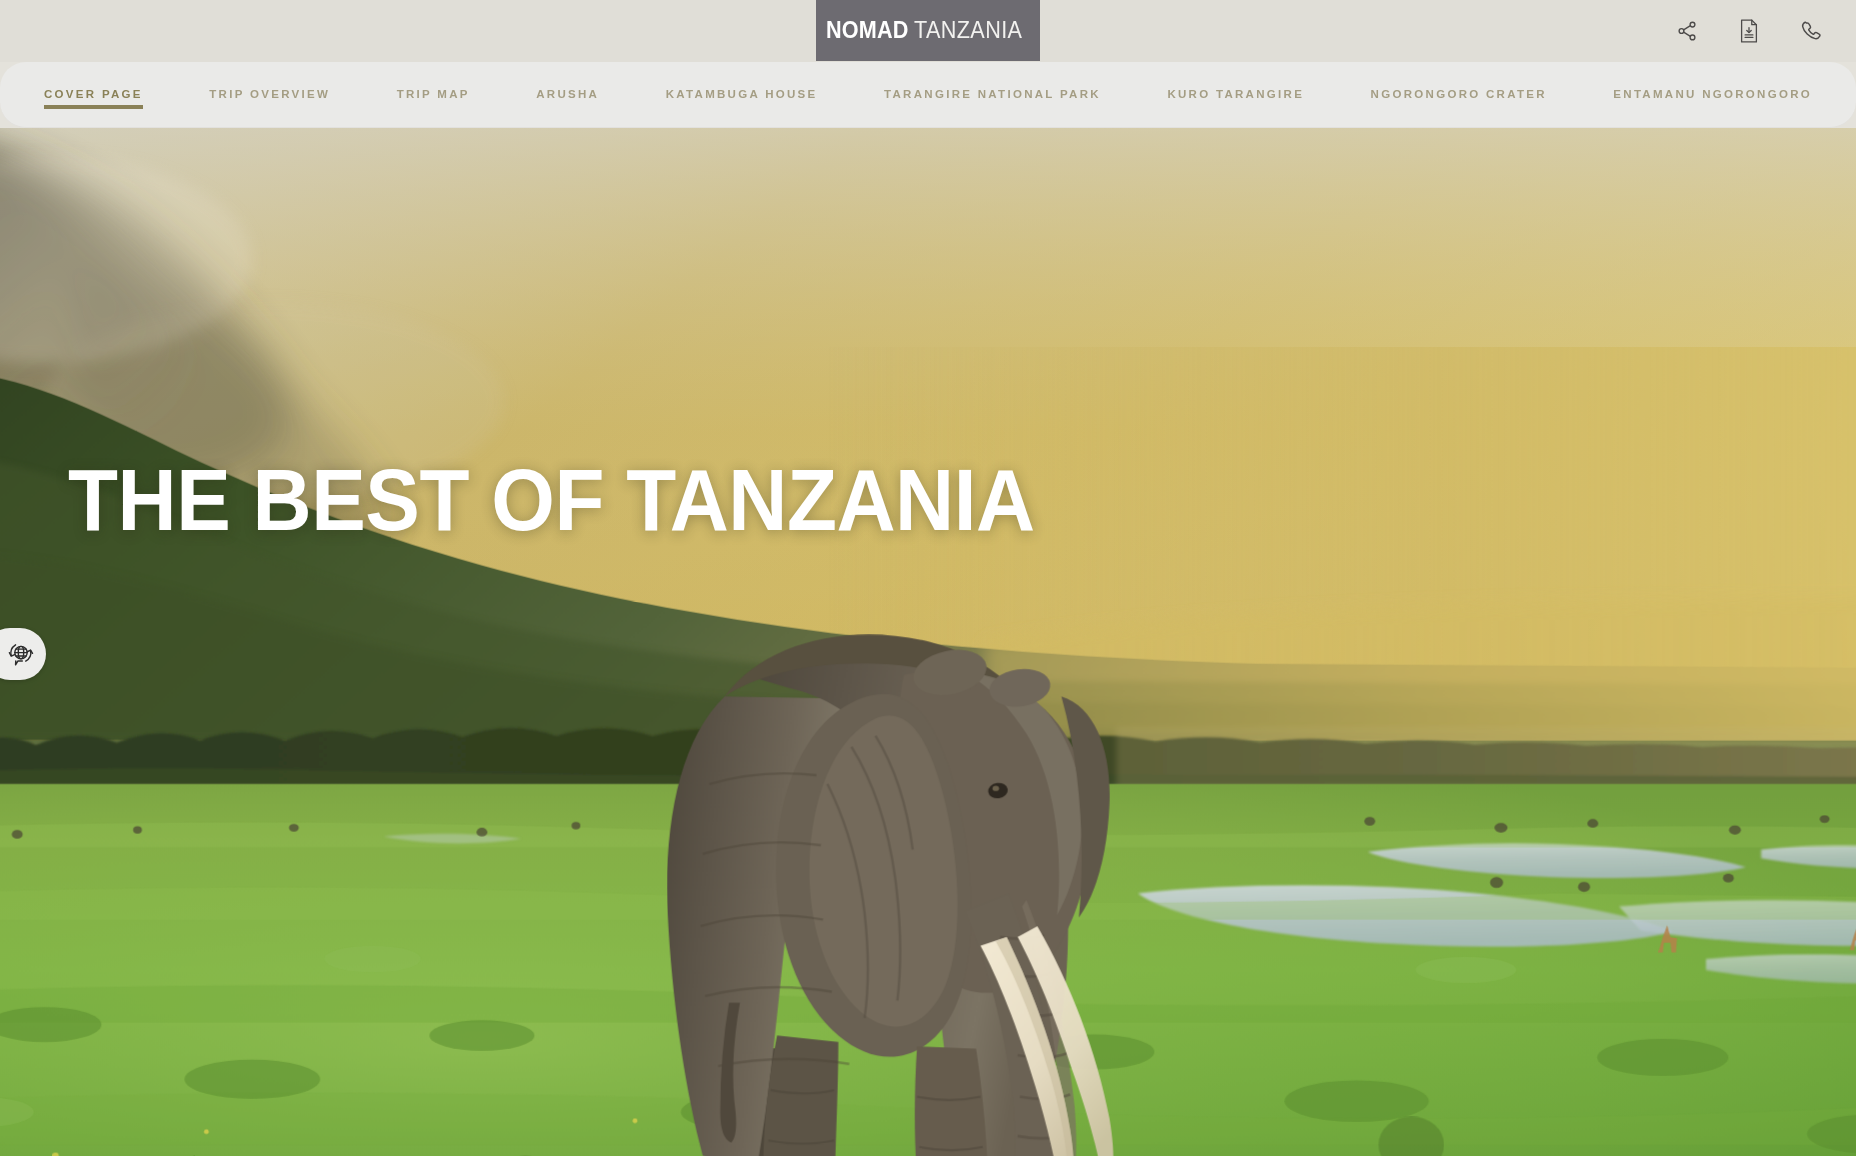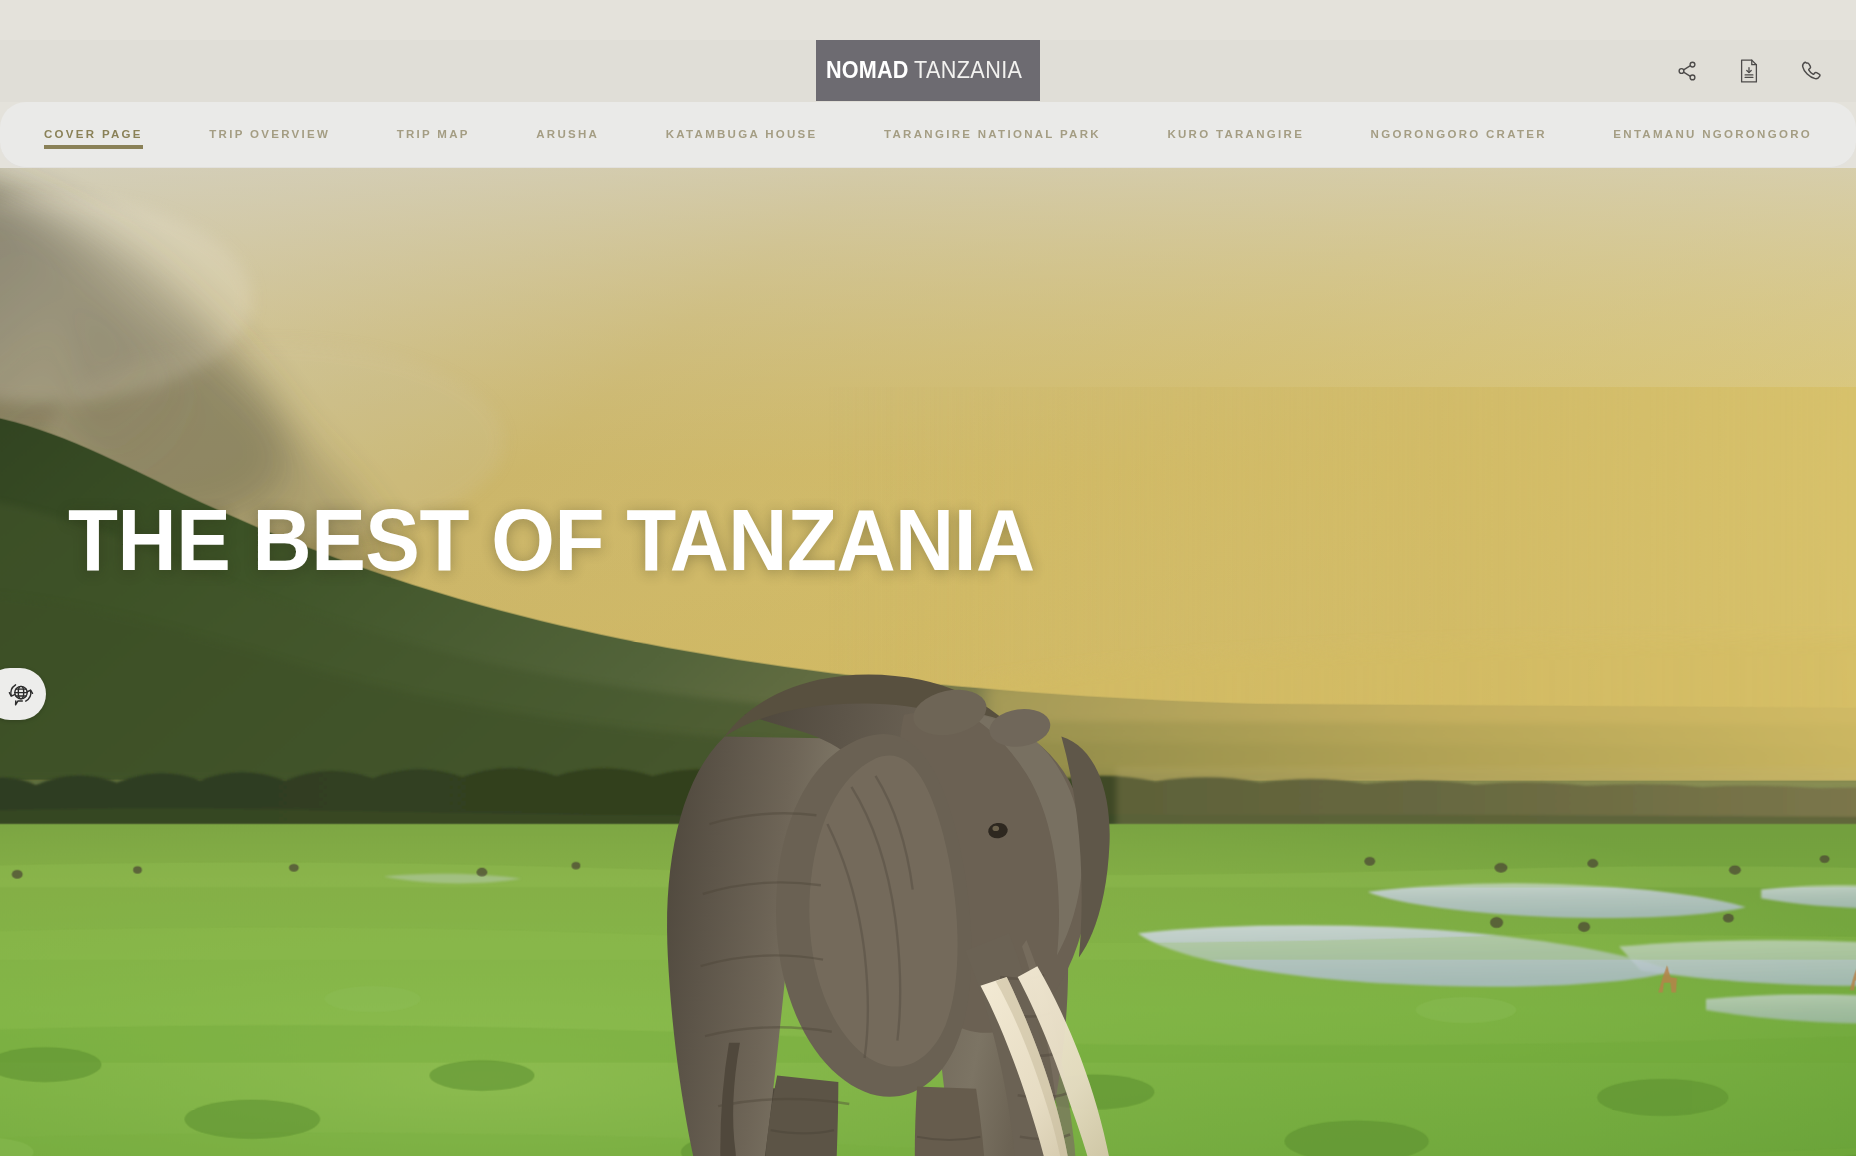--- a/index.html
+++ b/index.html
@@ -15,21 +15,20 @@
 
   
   .header-bar {
     position: relative;
     width: 1856px;
     height: 62px;
     background: #e0ded7;
     display: flex;
     align-items: flex-start;
     justify-content: center;
-    margin-top: 40px;
   }
 
   .logo-box {
     width: 224px;
     height: 61px;
     background: #6d6b71;
     display: flex;
     align-items: center;
     justify-content: center;
     letter-spacing: 0.4px;

